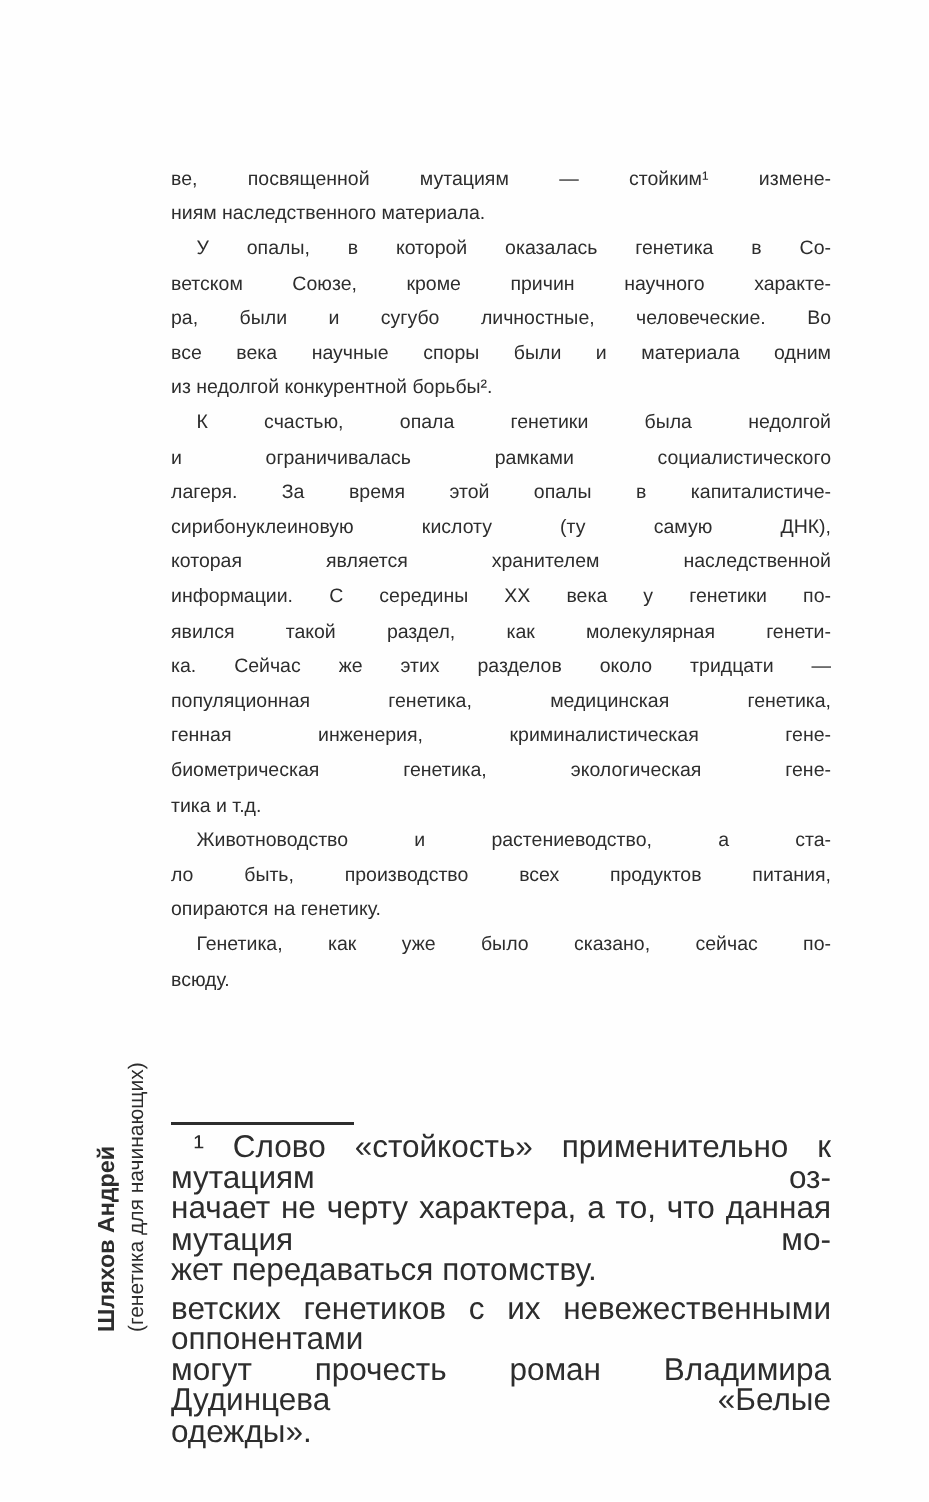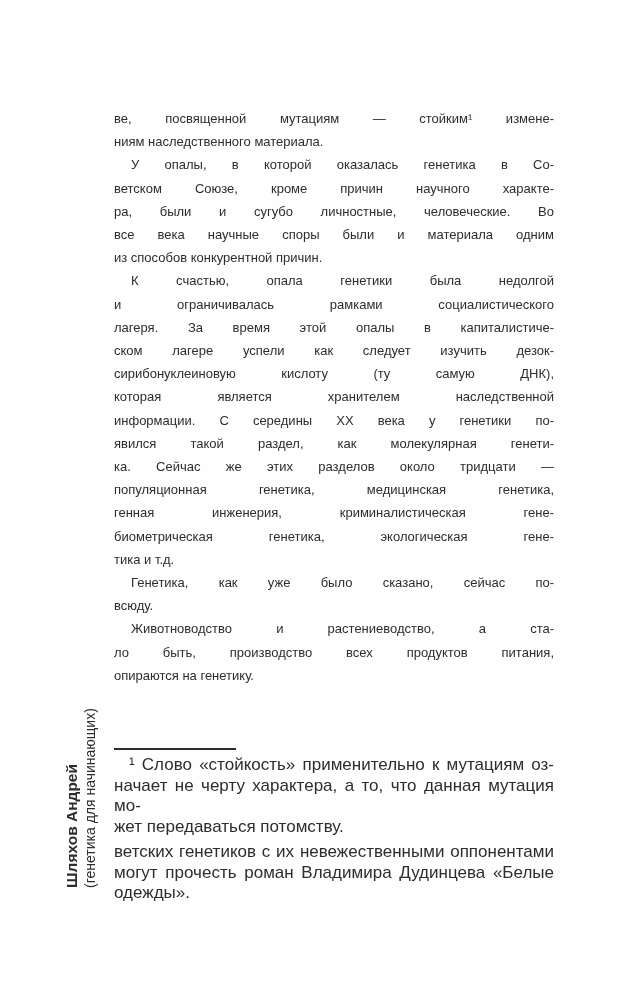--- a/index.html
+++ b/index.html
@@ -38,21 +38,21 @@
   .line.para-start.indent {
     text-indent: 17px;
   }
 
   
   .footnotes {
     position: absolute;
     left: 114px;
     top: 748px;
     width: 440px;
-    font-size: 17px;
+    font-size: 21px;
     line-height: 20.5px;
   }
   .fn-rule {
     width: 122px;
     border-top: 2px solid var(--ink, #2d2d2d);
     margin-bottom: 5px;
   }
   .footnote {
     margin: 0 0 5px 0;
   }
@@ -104,45 +104,44 @@
   <div class="main-text" id="main-text">
       <div class="paragraph">
         <div class="line para-start">ве, посвященной мутациям — стойким¹ измене-</div>
         <div class="line para-end">ниям наследственного материала.</div>
       </div>
       <div class="paragraph">
         <div class="line para-start indent">У опалы, в которой оказалась генетика в Со-</div>
         <div class="line">ветском Союзе, кроме причин научного характе-</div>
         <div class="line">ра, были и сугубо личностные, человеческие. Во</div>
         <div class="line">все века научные споры были и материала одним</div>
-        <div class="line para-end">из способов конкурентной причин.</div>
+        <div class="line para-end">из недолгой конкурентной борьбы².</div>
       </div>
       <div class="paragraph">
         <div class="line para-start indent">К счастью, опала генетики была недолгой</div>
         <div class="line">и ограничивалась рамками социалистического</div>
         <div class="line">лагеря. За время этой опалы в капиталистиче-</div>
-        <div class="line">ском лагере успели как следует изучить дезок-</div>
         <div class="line">сирибонуклеиновую кислоту (ту самую ДНК),</div>
         <div class="line">которая является хранителем наследственной</div>
         <div class="line">информации. С середины XX века у генетики по-</div>
         <div class="line">явился такой раздел, как молекулярная генети-</div>
         <div class="line">ка. Сейчас же этих разделов около тридцати —</div>
         <div class="line">популяционная генетика, медицинская генетика,</div>
         <div class="line">генная инженерия, криминалистическая гене-</div>
         <div class="line">биометрическая генетика, экологическая гене-</div>
         <div class="line para-end">тика и т.д.</div>
       </div>
       <div class="paragraph">
-        <div class="line para-start indent">Генетика, как уже было сказано, сейчас по-</div>
-        <div class="line para-end">всюду.</div>
-      </div>
-      <div class="paragraph">
         <div class="line para-start indent">Животноводство и растениеводство, а ста-</div>
         <div class="line">ло быть, производство всех продуктов питания,</div>
         <div class="line para-end">опираются на генетику.</div>
+      </div>
+      <div class="paragraph">
+        <div class="line para-start indent">Генетика, как уже было сказано, сейчас по-</div>
+        <div class="line para-end">всюду.</div>
       </div>
     </div>
 
   <div class="footnotes">
     <div class="fn-rule"></div>
     <div id="footnotes-list">
         <div class="footnote">
           <div class="line para-start indent">¹ Слово «стойкость» применительно к мутациям оз-</div>
           <div class="line">начает не черту характера, а то, что данная мутация мо-</div>
           <div class="line para-end">жет передаваться потомству.</div>

